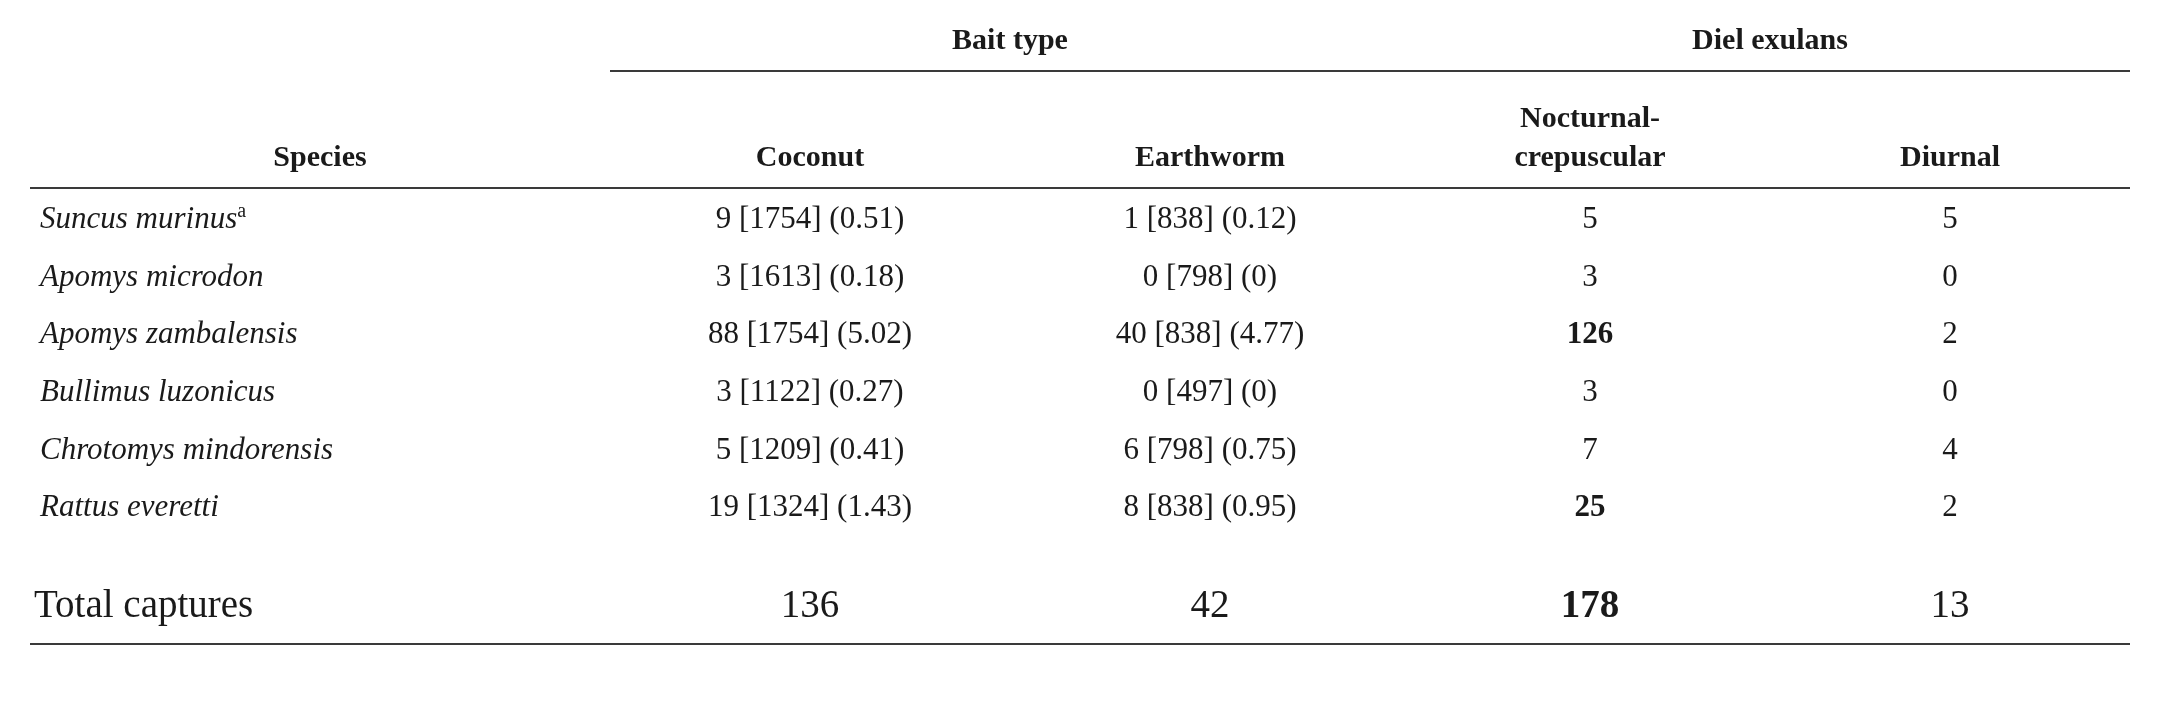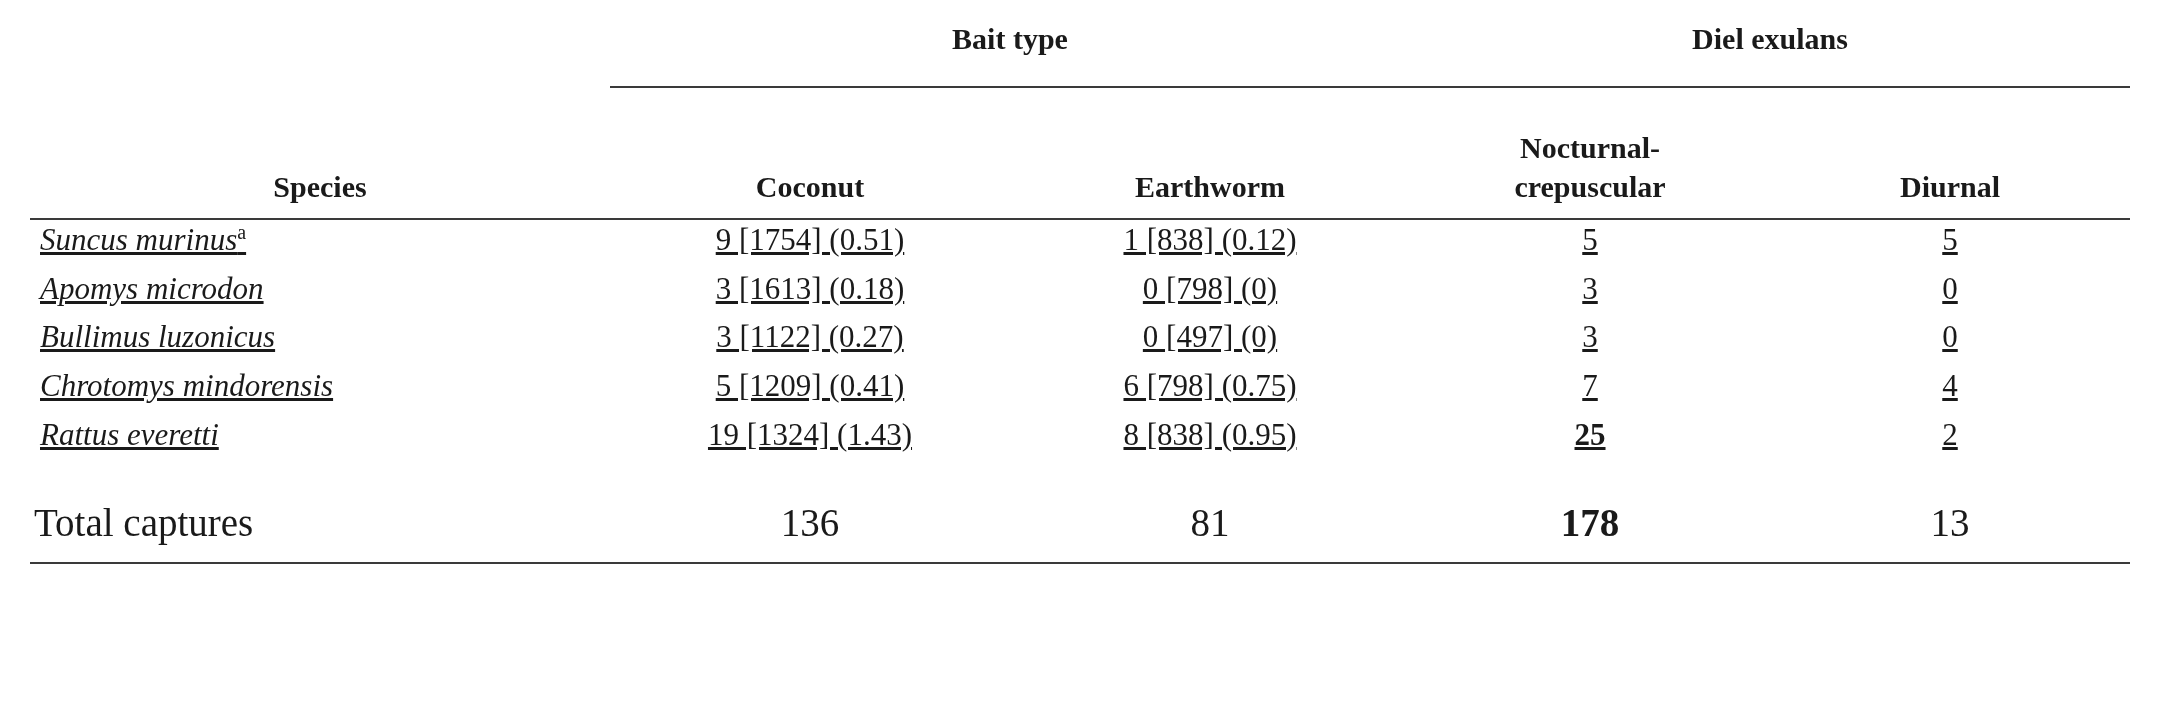--- a/index.html
+++ b/index.html
@@ -38,49 +38,49 @@
     line-height: 1.28;
     padding: 0;
     vertical-align: bottom;
   }
 
   
   .grp-head th {
     font-weight: bold;
     text-align: center;
     font-size: 30px;
-    padding-bottom: 16px;
+    padding-bottom: 0;
     height: 62px;
     vertical-align: middle;
   }
   .grp-head th.grp-rule {
     border-bottom: 2px solid #3a3a3a;
   }
   .grp-head th.blank { border-bottom: none; }
 
   
   .col-head th {
     font-weight: bold;
     text-align: center;
     vertical-align: bottom;
-    padding-top: 26px;
+    padding-top: 11px;
     padding-bottom: 12px;
     height: 92px;
   }
   .col-head th.species-head {
   }
   .rule-top td, .rule-top th {
     border-top: 2px solid #3a3a3a;
   }
 
   tbody.body-rows tr td {
+    padding-top: 9px;
     padding-bottom: 9px;
     text-align: center;
     font-size: 31px;
-    text-decoration: underline;
   }
   tbody.body-rows tr td.species-cell {
     text-align: left;
     font-style: italic;
     padding-left: 10px;
   }
   sup.marker {
     font-style: normal;
     font-size: 20px;
     vertical-align: super;
@@ -144,20 +144,27 @@
           <td>5</td>
         </tr>
         <tr>
           <td class="species-cell">Apomys microdon</td>
           <td>3 [1613] (0.18)</td>
           <td>0 [798] (0)</td>
           <td>3</td>
           <td>0</td>
         </tr>
         <tr>
+          <td class="species-cell">Apomys zambalensis</td>
+          <td>88 [1754] (5.02)</td>
+          <td>40 [838] (4.77)</td>
+          <td class="bold-val">126</td>
+          <td>2</td>
+        </tr>
+        <tr>
           <td class="species-cell">Bullimus luzonicus</td>
           <td>3 [1122] (0.27)</td>
           <td>0 [497] (0)</td>
           <td>3</td>
           <td>0</td>
         </tr>
         <tr>
           <td class="species-cell">Chrotomys mindorensis</td>
           <td>5 [1209] (0.41)</td>
           <td>6 [798] (0.75)</td>
@@ -176,20 +183,20 @@
           <td></td>
           <td></td>
           <td></td>
           <td></td>
         </tr>
       </tbody>
     <tfoot class="total-row" id="total-row">
         <tr>
           <td class="total-label">Total captures</td>
           <td>136</td>
-          <td>81</td>
+          <td>42</td>
           <td class="bold-val">178</td>
           <td>13</td>
         </tr>
       </tfoot>
   </table>
   <div class="bottom-rule"></div>
 </div>
 
 </body></html>

